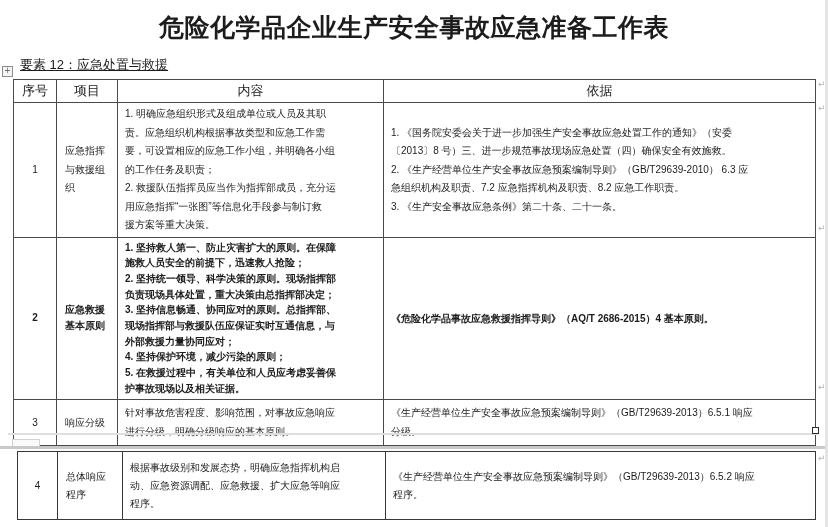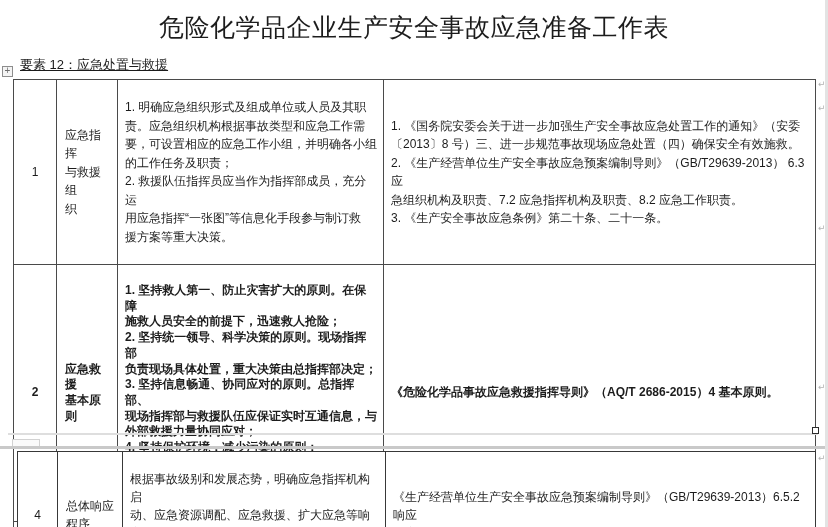--- a/index.html
+++ b/index.html
@@ -3,40 +3,40 @@
 <meta charset="utf-8">
 <style>
   html,body { margin:0; padding:0; }
   body {
     width:828px; height:527px; position:relative; overflow:hidden;
     background:#ffffff; color:#1c1c1c;
     font-family:"Liberation Sans","DejaVu Sans",sans-serif;
   }
   .title {
     position:absolute; top:11px; left:0; width:828px;
-    text-align:center; font-size:25px; font-weight:normal; letter-spacing:0.5px;
+    text-align:center; font-size:25px; font-weight:bold; letter-spacing:0.5px;
     white-space:nowrap;
   }
   .section-label {
     position:absolute; left:20px; top:56px;
     font-size:13px; font-weight:normal; text-decoration:underline;
     white-space:nowrap;
   }
   .move-handle {
     position:absolute; left:2px; top:66px; width:9px; height:9px;
     border:1px solid #8d8d8d; background:#f4f4f4;
     color:#6e6e6e; font-size:10px; line-height:8px; text-align:center;
     box-sizing:content-box;
   }
   table { border-collapse:collapse; table-layout:fixed; position:absolute; background:#fff; }
   #table1 { left:13px; top:79px; width:802px; border:1px solid #3c3c3c; }
   #table2 { left:17px; top:451px; width:798px; border:1px solid #2e2e2e; }
   td,th {
-    border:1px solid #4a4a4a; font-weight:normal; font-size:12px;
-    vertical-align:middle; overflow:hidden; padding:18px 6px;
+    border:1px solid #4a4a4a; font-weight:normal; font-size:10px;
+    vertical-align:middle; overflow:hidden; padding:2px 6px;
     white-space:pre-line; word-break:break-all;
   }
   #table2 td { border-color:#383838; }
   th { text-align:center; font-size:13px; padding:1px 2px; }
   td.seq { text-align:center; }
   td.item { padding-left:8px;margin-top:12px; }
   td.content, td.basis { padding-left:7px; }
   tr.r1 td { line-height:18.5px; }
   tr.r2 td { line-height:15.7px;font-weight:bold; }
   tr.r2 td.basis { line-height:17px; }
@@ -65,35 +65,41 @@
 <div class="section-label">要素 12：应急处置与救援</div>
 
 <table id="table1">
   <colgroup>
     <col style="width:43px">
       <col style="width:61px">
       <col style="width:266px">
       <col style="width:432px">
   </colgroup>
   <tbody>
+      <tr style="height:23px">
+    <th>序号</th>
+    <th>项目</th>
+    <th>内容</th>
+    <th>依据</th>
+  </tr>
   <tr class="r1" style="height:120px">
     <td class="seq">1</td>
     <td class="item">应急指挥
 与救援组
 织</td>
     <td class="content">1. 明确应急组织形式及组成单位或人员及其职
 责。应急组织机构根据事故类型和应急工作需
 要，可设置相应的应急工作小组，并明确各小组
 的工作任务及职责；
 2. 救援队伍指挥员应当作为指挥部成员，充分运
 用应急指挥“一张图”等信息化手段参与制订救
 援方案等重大决策。</td>
     <td class="basis">1. 《国务院安委会关于进一步加强生产安全事故应急处置工作的通知》（安委
 〔2013〕8 号）三、进一步规范事故现场应急处置（四）确保安全有效施救。
-2. 《生产经营单位生产安全事故应急预案编制导则》（GB/T29639-2013） 6.3 应
+2. 《生产经营单位生产安全事故应急预案编制导则》（GB/T29639-2010） 6.3 应
 急组织机构及职责、7.2 应急指挥机构及职责、8.2 应急工作职责。
 3. 《生产安全事故应急条例》第二十条、二十一条。</td>
   </tr>
   <tr class="r2" style="height:158px">
     <td class="seq">2</td>
     <td class="item">应急救援
 基本原则</td>
     <td class="content">1. 坚持救人第一、防止灾害扩大的原则。在保障
 施救人员安全的前提下，迅速救人抢险；
 2. 坚持统一领导、科学决策的原则。现场指挥部

